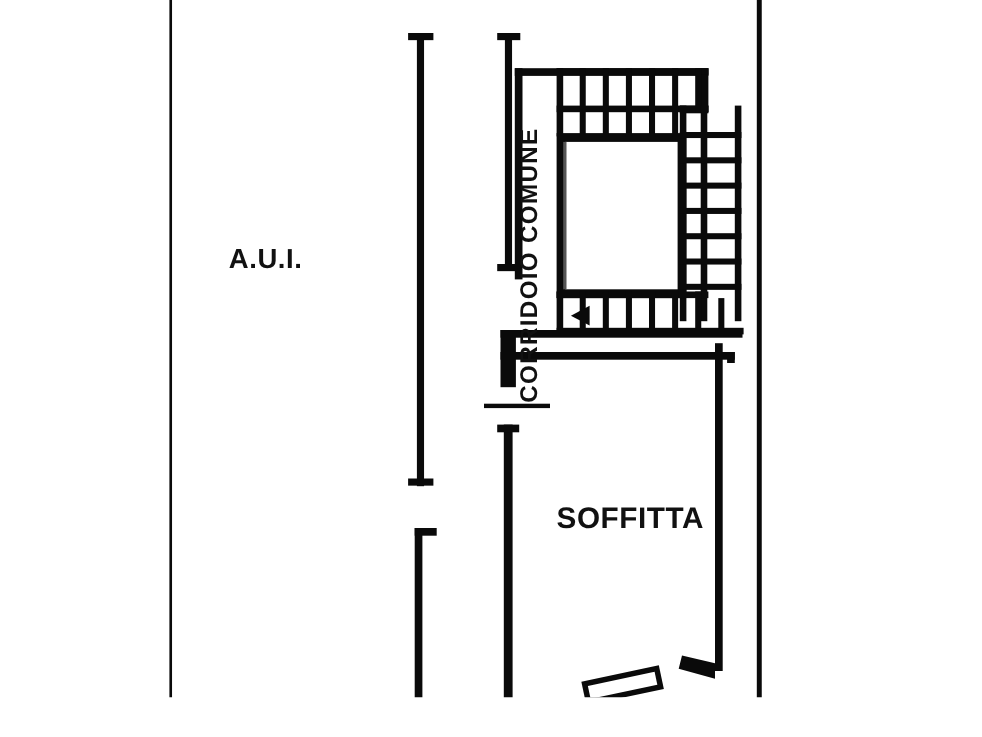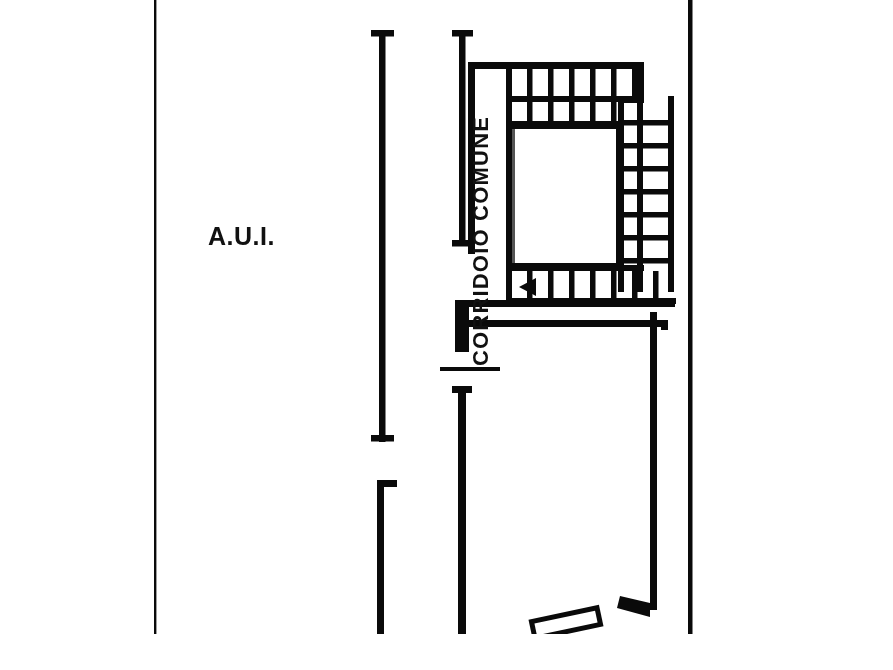--- a/index.html
+++ b/index.html
@@ -174,14 +174,15 @@
       <rect x="530" y="612" width="72" height="22" fill="#0a0a0a"></rect>
       <rect x="535" y="617" width="62" height="12" fill="#ffffff"></rect>
     </g>
 
   </svg>
 
   <div class="plan-label" id="label-aui">A.U.I.</div>
 
   <div class="plan-label" id="label-corridoio">CORRIDOIO COMUNE</div>
 
+  <div class="plan-label" id="label-soffitta">SOFFITTA</div>
 
 </div>
 
 </body></html>

